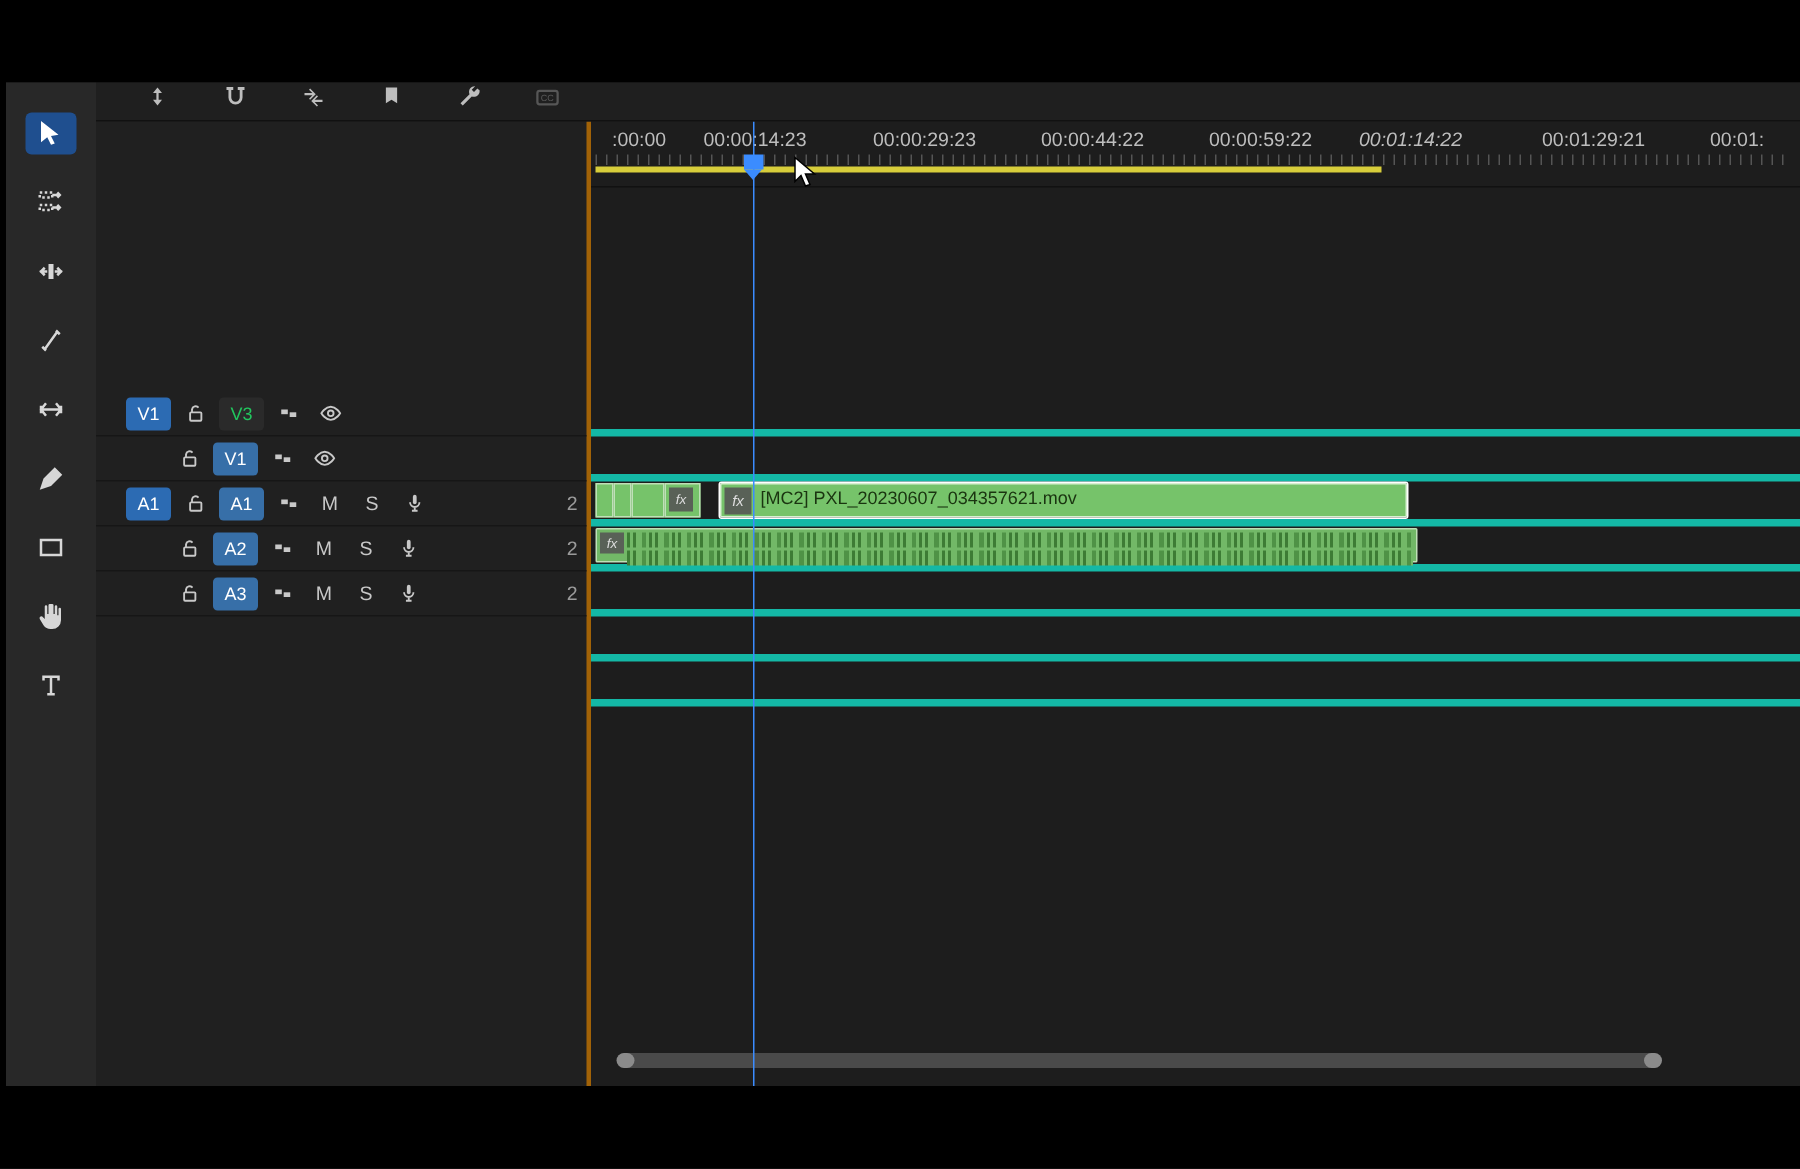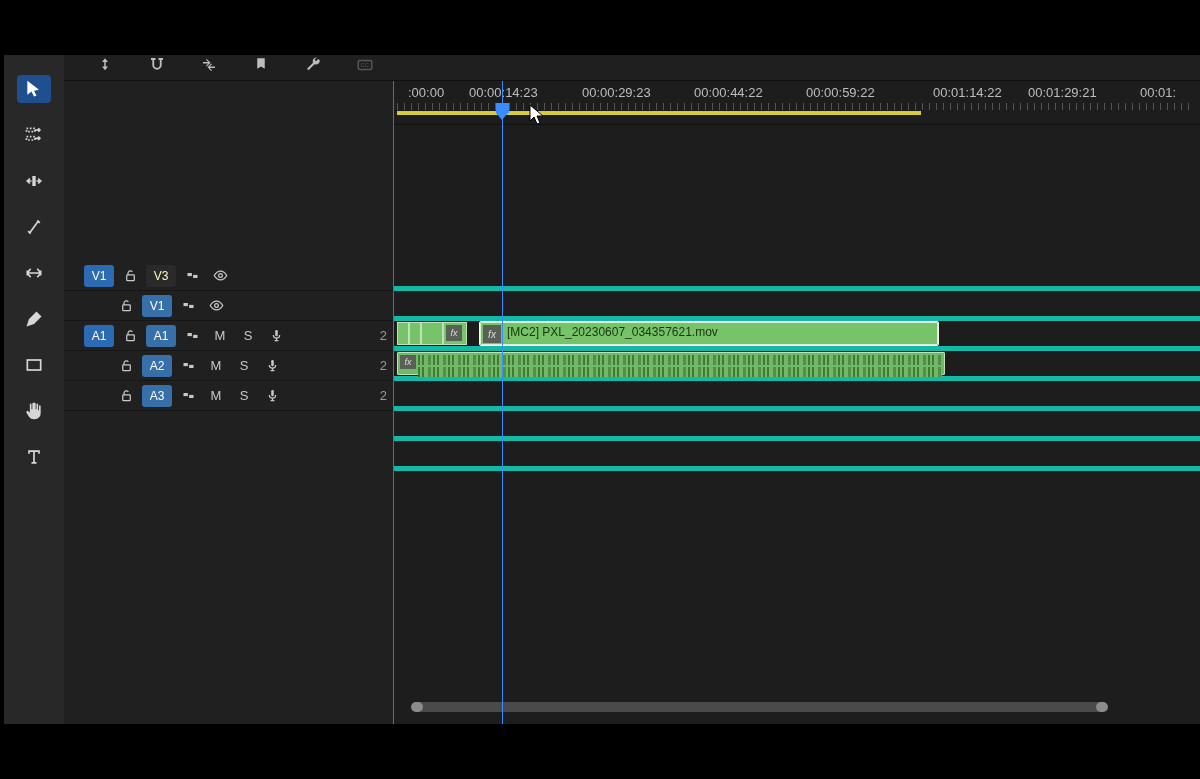--- a/index.html
+++ b/index.html
@@ -15,23 +15,23 @@
 .tab.active{color:#e8e8e8;border-bottom:2px solid #d7d7d7}
 .tab .close{font-size:12px;color:#888}
 .tab .menu{letter-spacing:-2px;font-weight:bold}
 .tcrow{display:flex;align-items:center;height:44px;padding-left:30px;gap:12px}
 .tc{color:#4a92e6;font-family:"Consolas",monospace;font-size:24px;font-weight:600;letter-spacing:0}
 .optrow{display:flex;align-items:center;height:32px;padding-left:30px;gap:30px;border-bottom:1px solid #111;margin-top:-6px}
 .opt{width:22px;height:22px;display:flex;align-items:center;justify-content:center;color:#bdbdbd}
 .opt svg{width:18px;height:18px}
 .opt.dim{opacity:.35}
 .timeline{flex:1;display:flex;position:relative;overflow:hidden}
-.trackheads{width:330px;background:#202020;border-right:1px solid #a16207;position:relative}
+.trackheads{width:330px;background:#202020;border-right:3px solid #a16207;position:relative}
 .trackrow{height:30px;display:flex;align-items:center;border-bottom:1px solid #161616;padding-left:20px;gap:4px;position:relative}
-.chip{min-width:30px;height:22px;border-radius:3px;display:flex;align-items:center;justify-content:center;font-size:12px;color:#fef9c3;background:#2a2a2a}
+.chip{min-width:30px;height:22px;border-radius:3px;display:flex;align-items:center;justify-content:center;font-size:12px;color:#22c55e;background:#2a2a2a}
 .chip.blue{background:#2c6bb3;color:#fff}
 .chip.sel{background:#376fa8;color:#fff}
 .sq{width:24px;height:22px;display:flex;align-items:center;justify-content:center;color:#c8c8c8}
 .sq svg{width:15px;height:15px}
 .sq.letter{font-size:13px;letter-spacing:0}
 .num{position:absolute;right:6px;color:#9a9a9a;font-size:13px}
 .spacer{width:26px}
 .tracksbody{flex:1;position:relative;background:#1d1d1d}
 .ruler{height:44px;border-bottom:1px solid #111;position:relative;font-family:Consolas,monospace;font-size:13px;color:#bdbdbd}
 .tick{position:absolute;top:4px;white-space:nowrap}
@@ -283,21 +283,21 @@
       </div>
 
       <div class="tracksbody">
         <div class="ruler">
           <div id="ticks">
               <div class="tick" style="left: 0px; margin-left: 14px;">:00:00</div>
               <div class="tick" style="left: 75px;">00:00:14:23</div>
               <div class="tick" style="left: 188px;">00:00:29:23</div>
               <div class="tick" style="left: 300px;">00:00:44:22</div>
               <div class="tick" style="left: 412px;">00:00:59:22</div>
-              <div class="tick" style="left: 539px;">00:01:14:22</div>
+              <div class="tick" style="left: 512px; font-style: italic;">00:01:14:22</div>
               <div class="tick" style="left: 634px;">00:01:29:21</div>
               <div class="tick" style="left: 746px;">00:01:</div>
             </div>
           <div class="workarea" id="workarea" style="left: 3px; width: 524px;"></div>
           <div class="tickmarks" id="tickmarks">
               <div class="tm" style="left: 3px;"></div>
               <div class="tm" style="left: 10px;"></div>
               <div class="tm" style="left: 17px;"></div>
               <div class="tm" style="left: 24px;"></div>
               <div class="tm" style="left: 31px;"></div>

